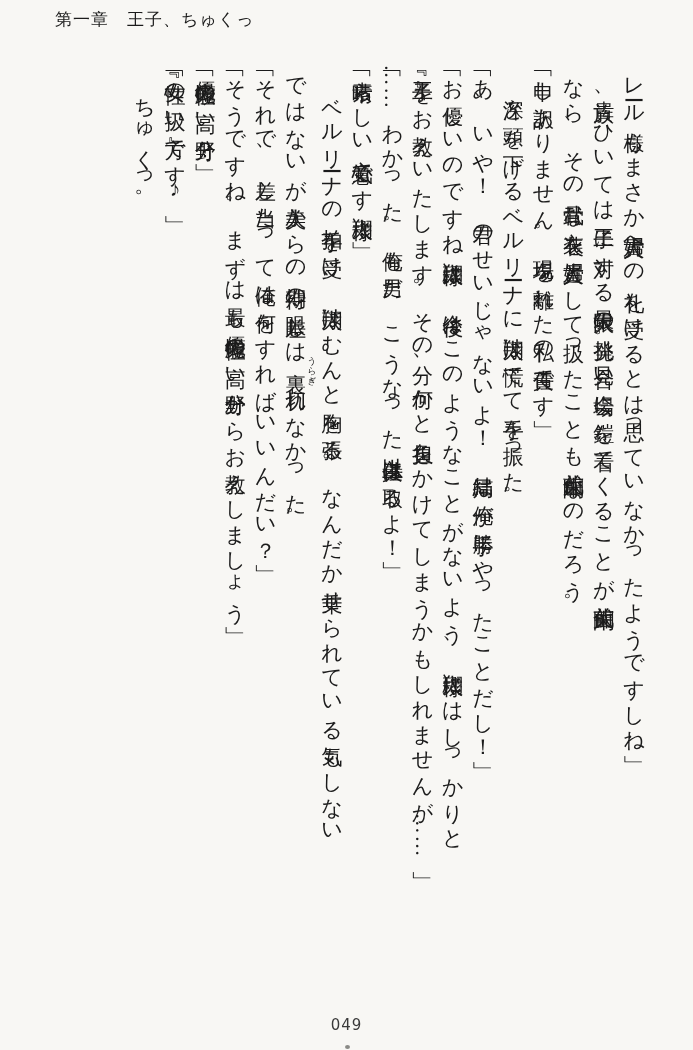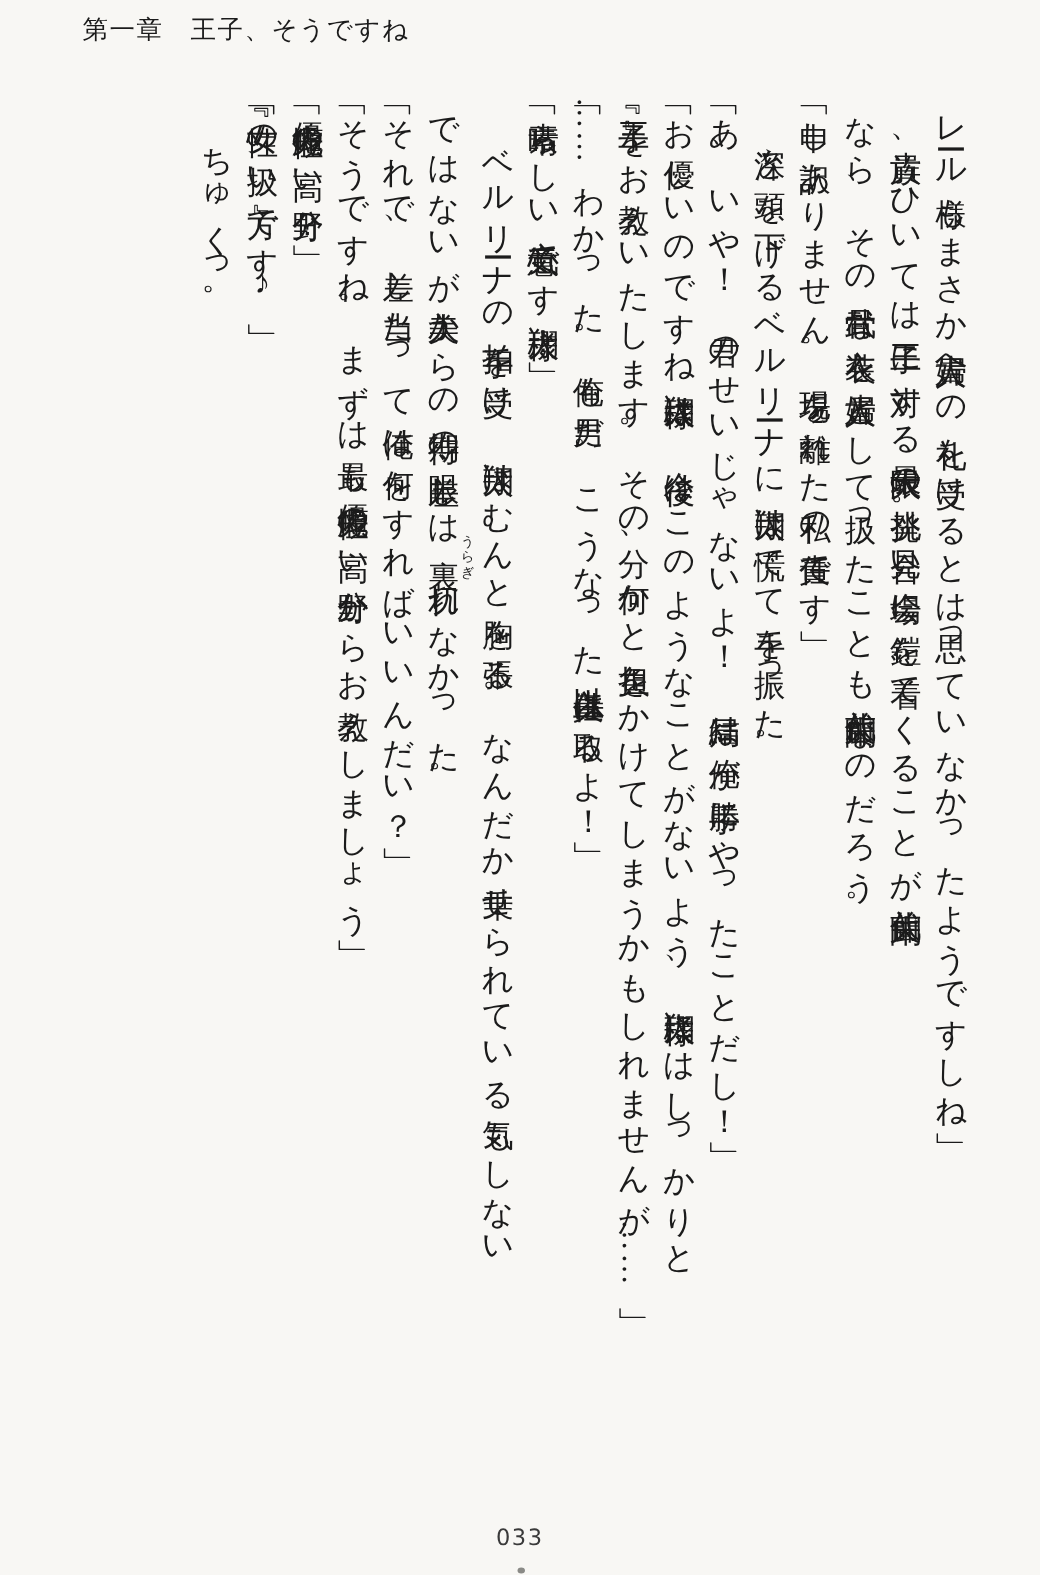--- a/index.html
+++ b/index.html
@@ -44,21 +44,21 @@
   }
   .bottom-mark{
     position:absolute;bottom:1px;left:50%;
     width:5px;height:4px;margin-left:-2px;
     background:#8a8a86;border-radius:50%;
   }
 </style>
 </head>
 <body>
 
-<div class="chapter-header">第一章　王子、そうですね</div>
+<div class="chapter-header">第一章　王子、ちゅくっ</div>
 
 <div class="text-block">
     <p>レール様もまさか貴婦人への礼を受けるとは思っていなかったようですしね」</p>
     <p class="indent">貴族、ひいては王子に対する最大限の挑発。見合い会場に鎧を着てくることが前代未聞</p>
     <p>なら、その武骨な衣装を貴婦人として扱ったことも前代未聞なのだろう。</p>
     <p>「申し訳ありません。現場を離れた私の責任です」</p>
     <p class="indent">深々と頭を下げるベルリーナに翔太は慌てて手を振った。</p>
     <p>「あ、いや！　君のせいじゃないよ！　結局は俺が勝手にやったことだし！」</p>
     <p>「お優しいのですね翔太様は。今後はこのようなことがないよう、翔太様にはしっかりと</p>
     <p>『王子』をお教えいたします。その分、何かと負担をかけてしまうかもしれませんが……」</p>
@@ -66,15 +66,15 @@
     <p>「素晴らしい心意気です翔太様！」</p>
     <p class="indent">ベルリーナの拍手を受け、翔太はむんと胸を張る。なんだか乗せられている気もしない</p>
     <p>ではないが美人からの期待の眼差しは<ruby>裏切<rt>うらぎ</rt></ruby>れなかった。</p>
     <p>「それで、差し当たって俺は何をすればいいんだい？」</p>
     <p>「そうですね。まずは最も優先順位の高い分野からお教えしましょう」</p>
     <p>「優先順位の高い分野？」</p>
     <p>「『女性の扱い方』です♪」</p>
     <p class="indent">ちゅくっ。</p>
   </div>
 
-<div class="page-number">033</div>
+<div class="page-number">049</div>
 
 <div class="bottom-mark"></div>
 
 </body></html>

